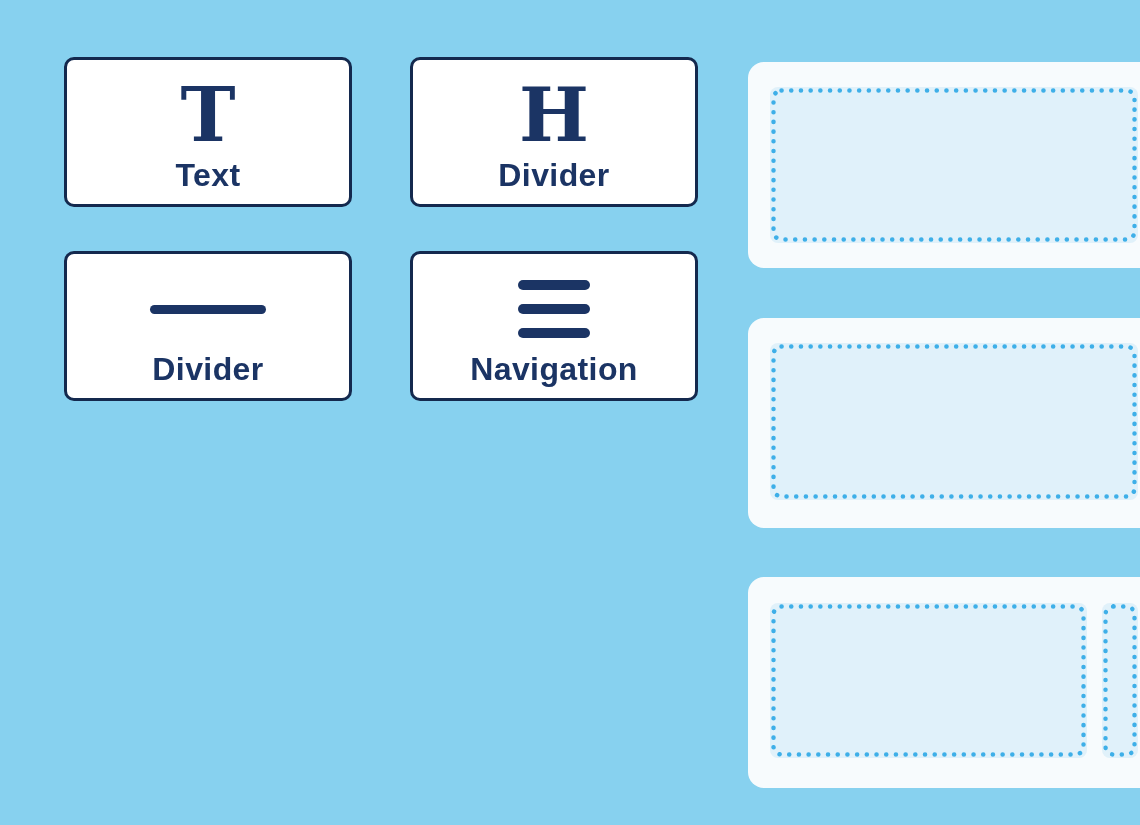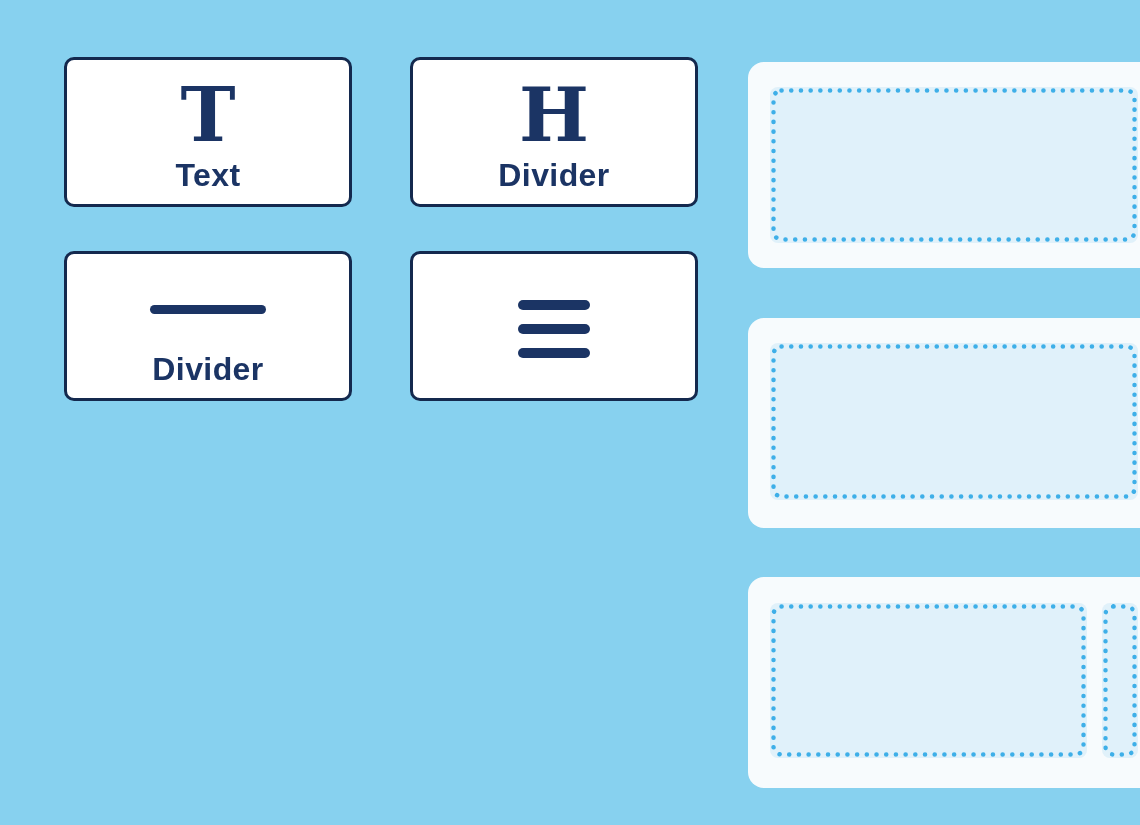--- a/index.html
+++ b/index.html
@@ -150,20 +150,21 @@
     </div>
 
     <div class="card">
       <div class="icon-box">
         <div class="nav-glyph">
           <div class="bar"></div>
           <div class="bar"></div>
           <div class="bar"></div>
         </div>
       </div>
+      <div class="card-label">Navigation</div>
     </div>
 
   </div>
 
   <div class="panel panel-1">
     <div class="drop-zone">
       <svg class="dots">
           <rect x="3.5" y="3.5" rx="8"></rect>
         </svg>
     </div>

